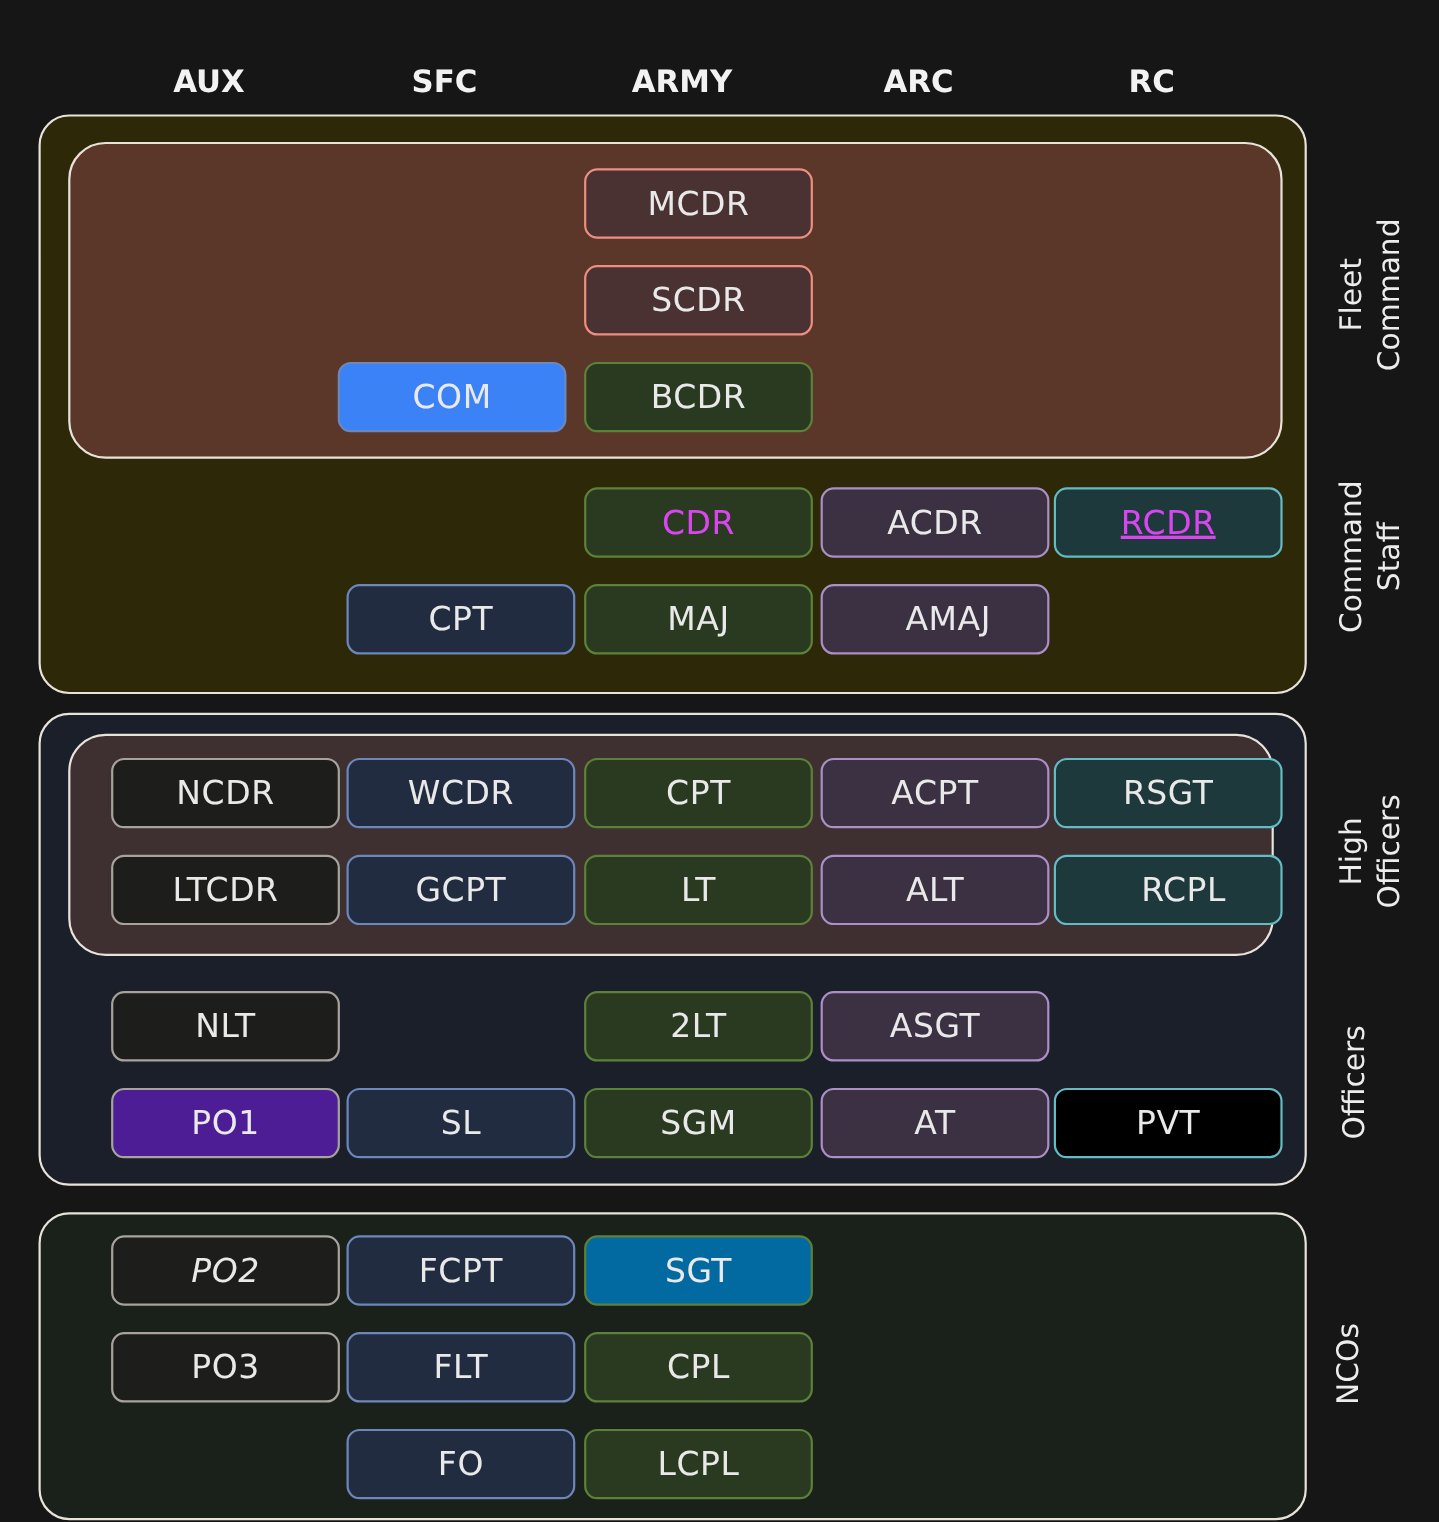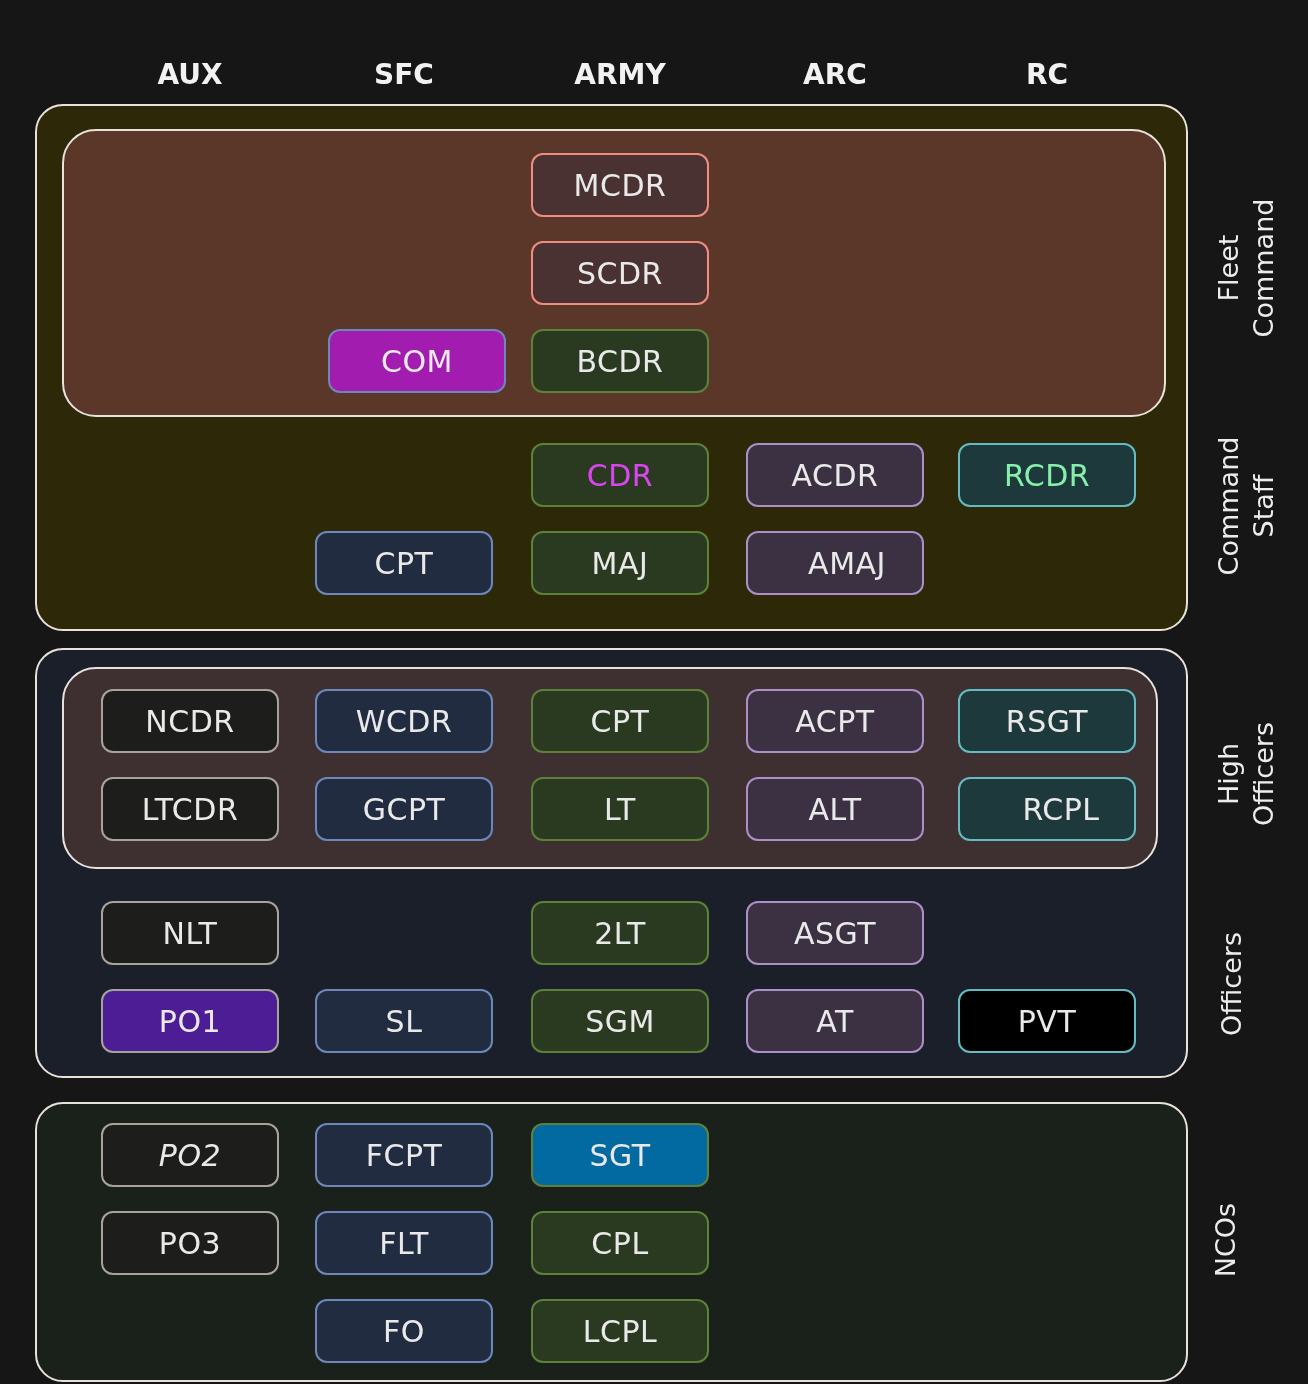--- a/index.html
+++ b/index.html
@@ -16,21 +16,21 @@
   .group-box {
     position:absolute; box-sizing:border-box;
     border:2.5px solid #e8e3da; border-radius:28px;
   }
   #c-command  { left:35px;  top:68px;   width:1153px; height:527px; }
   #c-fleet    { left:62px;  top:93px;   width:1104px; height:288px; border-radius:34px; }
   #c-officers { left:35px;  top:612px;  width:1153px; height:430px; }
   #c-high     { left:62px;  top:631px;  width:1096px; height:202px; border-radius:34px; }
   #c-ncos     { left:35px;  top:1066px; width:1153px; height:280px; }
   .rank-box {
-    position:absolute; width:178px; height:64px; box-sizing:border-box;
+    position:absolute; width:208px; height:64px; box-sizing:border-box;
     border:2.5px solid; border-radius:12px;
     display:flex; align-items:center; justify-content:center;
     font-size:30px; color:#e9e9e9; letter-spacing:0.5px;
   }
   .side-label {
     position:absolute; transform:translate(-50%,-50%) rotate(-90deg);
     transform-origin:center center;
     font-size:27px; color:#ececec; text-align:center;
     white-space:pre-line; line-height:1.3;
   }
@@ -49,25 +49,25 @@
 
   <div class="group-box" id="c-command" style="background: rgb(44, 40, 8); border-color: rgb(232, 227, 218);"></div>
   <div class="group-box" id="c-fleet" style="background: rgb(90, 55, 40); border-color: rgb(232, 227, 218);"></div>
   <div class="group-box" id="c-officers" style="background: rgb(26, 31, 41); border-color: rgb(232, 227, 218);"></div>
   <div class="group-box" id="c-high" style="background: rgb(62, 48, 49); border-color: rgb(232, 227, 218);"></div>
   <div class="group-box" id="c-ncos" style="background: rgb(26, 33, 27); border-color: rgb(232, 227, 218);"></div>
 
   <div id="boxes">
       <div class="rank-box" style="left: 531px; top: 117px; background: rgb(74, 49, 50); border-color: rgb(239, 142, 128); color: rgb(233, 233, 233);">MCDR</div>
       <div class="rank-box" style="left: 531px; top: 205px; background: rgb(74, 49, 50); border-color: rgb(239, 142, 128); color: rgb(233, 233, 233);">SCDR</div>
-      <div class="rank-box" style="left: 328px; top: 293px; background: #a21caf; border-color: rgb(109, 135, 187); color: rgb(233, 233, 233); text-align: center;">COM</div>
+      <div class="rank-box" style="left: 307px; top: 293px; background: #3b82f6; border-color: rgb(109, 135, 187); color: rgb(233, 233, 233); text-align: center;">COM</div>
       <div class="rank-box" style="left: 531px; top: 293px; background: rgb(42, 58, 32); border-color: rgb(93, 129, 57); color: rgb(233, 233, 233);">BCDR</div>
       <div class="rank-box" style="left: 531px; top: 407px; background: rgb(42, 58, 32); border-color: rgb(93, 129, 57); color: #d946ef;">CDR</div>
       <div class="rank-box" style="left: 746px; top: 407px; background: rgb(60, 49, 66); border-color: rgb(171, 143, 198); color: rgb(233, 233, 233);">ACDR</div>
-      <div class="rank-box" style="left: 958px; top: 407px; background: rgb(29, 57, 59); border-color: rgb(101, 187, 196); color: #86efac;">RCDR</div>
+      <div class="rank-box" style="left: 958px; top: 407px; background: rgb(29, 57, 59); border-color: rgb(101, 187, 196); color: #d946ef; text-decoration: underline;">RCDR</div>
       <div class="rank-box" style="left: 315px; top: 495px; background: rgb(34, 44, 65); border-color: rgb(109, 135, 187); color: rgb(233, 233, 233);">CPT</div>
       <div class="rank-box" style="left: 531px; top: 495px; background: rgb(42, 58, 32); border-color: rgb(93, 129, 57); color: rgb(233, 233, 233);">MAJ</div>
       <div class="rank-box" style="left: 746px; top: 495px; background: rgb(60, 49, 66); border-color: rgb(171, 143, 198); color: rgb(233, 233, 233); padding-left: 24px;">AMAJ</div>
       <div class="rank-box" style="left: 101px; top: 653px; background: rgb(29, 29, 27); border-color: rgb(167, 163, 156); color: rgb(233, 233, 233);">NCDR</div>
       <div class="rank-box" style="left: 315px; top: 653px; background: rgb(34, 44, 65); border-color: rgb(109, 135, 187); color: rgb(233, 233, 233);">WCDR</div>
       <div class="rank-box" style="left: 531px; top: 653px; background: rgb(42, 58, 32); border-color: rgb(93, 129, 57); color: rgb(233, 233, 233);">CPT</div>
       <div class="rank-box" style="left: 746px; top: 653px; background: rgb(60, 49, 66); border-color: rgb(171, 143, 198); color: rgb(233, 233, 233);">ACPT</div>
       <div class="rank-box" style="left: 958px; top: 653px; background: rgb(29, 57, 59); border-color: rgb(101, 187, 196); color: rgb(233, 233, 233);">RSGT</div>
       <div class="rank-box" style="left: 101px; top: 741px; background: rgb(29, 29, 27); border-color: rgb(167, 163, 156); color: rgb(233, 233, 233);">LTCDR</div>
       <div class="rank-box" style="left: 315px; top: 741px; background: rgb(34, 44, 65); border-color: rgb(109, 135, 187); color: rgb(233, 233, 233);">GCPT</div>

